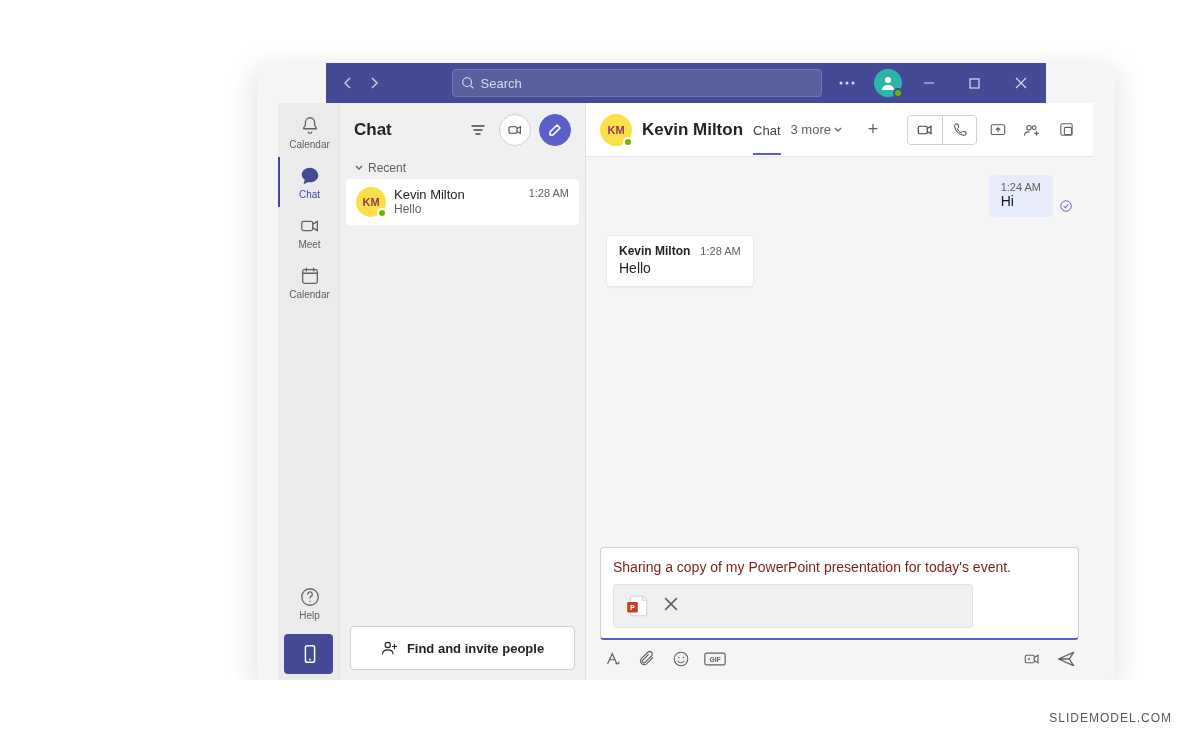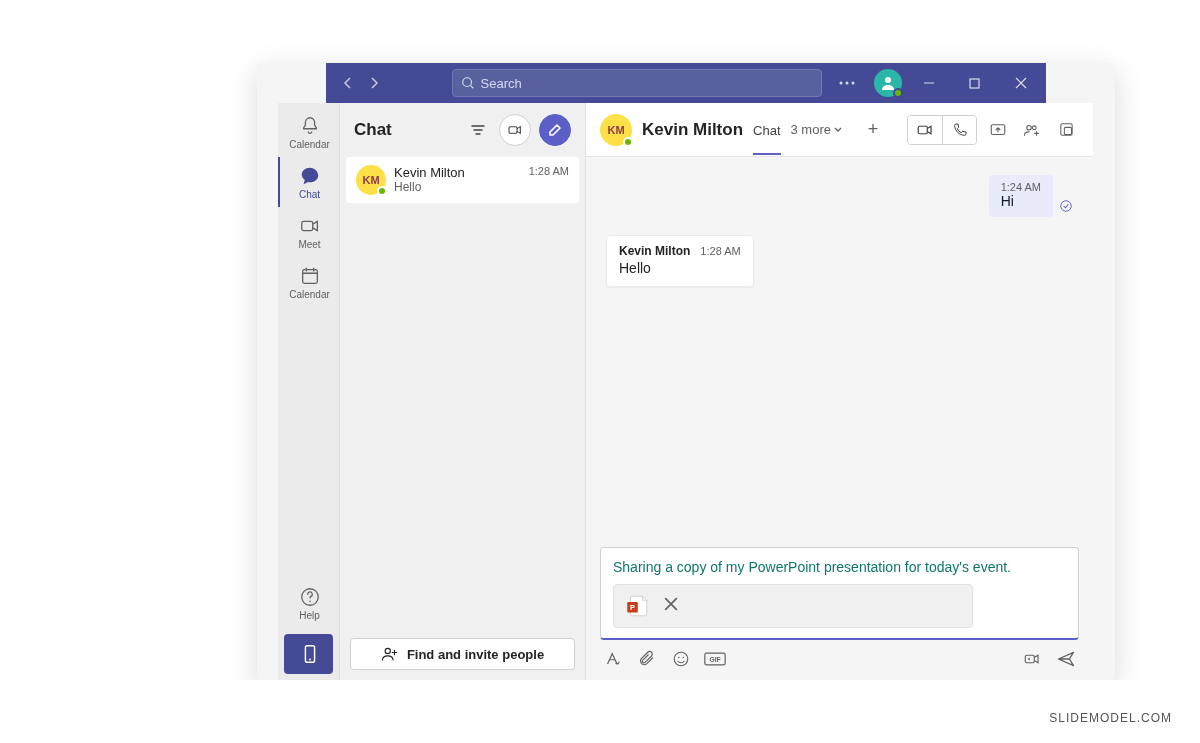--- a/index.html
+++ b/index.html
@@ -39,21 +39,21 @@
   .cl-section { padding: 4px 14px; font-size:12px; color:#616161; display:flex; align-items:center; gap:4px; }
   .chat-item { background:#fff; margin: 0 6px; border-radius:4px; padding:8px 10px; display:flex; gap:8px; align-items:flex-start; cursor:pointer; }
   .avatar-sm { width:30px; height:30px; border-radius:50%; background:#fde047; color:#8e3b4c; font-size:11px; font-weight:600; display:flex; align-items:center; justify-content:center; position:relative; flex-shrink:0; }
   .avatar-sm .presence-dot { border-color:#fff; }
   .ci-body { flex:1; min-width:0; }
   .ci-row1 { display:flex; justify-content:space-between; font-size:13px; color:#242424; }
   .ci-name { font-weight:400; }
   .ci-time { font-size:11px; color:#616161; }
   .ci-preview { font-size:12px; color:#616161; }
   .cl-footer { margin-top:auto; padding:10px; }
-  .invite-btn { width:100%; height:32px; border:1px solid #d1d1d1; border-radius:4px; background:#fff; display:flex; align-items:center; justify-content:center; gap:8px; font-size:13px; font-weight:600; color:#242424; cursor:pointer; }
+  .invite-btn { width:100%; height:44px; border:1px solid #d1d1d1; border-radius:4px; background:#fff; display:flex; align-items:center; justify-content:center; gap:8px; font-size:13px; font-weight:600; color:#242424; cursor:pointer; }
 
   
   .main { flex:1; background:#f5f5f5; display:flex; flex-direction:column; min-width:0; }
   .chat-header { height:54px; background:#fff; border-bottom:1px solid #e6e6e6; display:flex; align-items:center; padding:0 14px; gap:10px; }
   .ch-title { font-size:17px; font-weight:700; color:#242424; }
   .ch-tab { font-size:13px; color:#616161; padding:18px 0 15px; border-bottom:2px solid transparent; cursor:pointer; }
   .ch-tab.active { border-bottom-color:#5b5fc7; color:#424242; }
   .ch-more { font-size:13px; color:#616161; cursor:pointer; display:flex; align-items:center; gap:2px; }
   .ch-add { width:28px; height:28px; display:flex; align-items:center; justify-content:center; color:#616161; cursor:pointer; font-size:18px; font-weight:300; margin-left:6px;}
   .ch-spacer { flex:1; }
@@ -70,21 +70,21 @@
   .msg-out .text { font-size:14px; color:#0f172a; }
   .read-ico { color:#5b5fc7; }
   .msg-in { background:#fff; border:1px solid #ebebeb; border-radius:4px; padding:8px 12px 10px; display:inline-block; box-shadow:0 1px 1px rgba(0,0,0,.04); }
   .msg-in .row1 { display:flex; gap:10px; align-items:baseline; }
   .msg-in .sender { font-size:12px; color:#242424; font-weight:600; }
   .msg-in .time { font-size:11px; color:#616161; }
   .msg-in .text { font-size:14px; color:#242424; margin-top:2px; }
 
   .composer { padding:0 14px 10px; }
   .compose-box { background:#fff; border:1px solid #d1d1d1; border-bottom:2px solid #5b5fc7; border-radius:4px; padding:10px 12px 10px; }
-  .compose-input { width:100%; border:none; outline:none; font-size:14px; color:#0f766e; background:transparent; }
+  .compose-input { width:100%; border:none; outline:none; font-size:14px; color:#7f1d1d; background:transparent; }
   .attachment { margin-top:8px; background:#f0f0f0; border:1px solid #e1e1e1; border-radius:4px; padding:8px 10px; display:flex; align-items:center; gap:10px; max-width:360px; }
   .ppt-ico { width:26px; height:26px; border-radius:3px; display:flex; align-items:center; justify-content:center; position:relative; }
   .att-body { flex:1; }
   .att-name { font-size:13px; font-weight:600; color:#242424; }
   .att-perm { font-size:11px; color:#616161; }
   .att-close { color:#616161; cursor:pointer; padding:4px; }
   .compose-toolbar { display:flex; align-items:center; padding:8px 2px 0; gap:12px; color:#616161; }
   .ct-ico { width:22px; height:22px; display:flex; align-items:center; justify-content:center; cursor:pointer; }
   .ct-spacer { flex:1; }
 
@@ -209,20 +209,26 @@
             <svg width="16" height="16" viewBox="0 0 24 24">
               <rect x="3" y="7" width="12" height="10" rx="2" fill="none" stroke="currentColor" stroke-width="1.6"></rect>
               <path d="M15 10l5-3v10l-5-3" fill="none" stroke="currentColor" stroke-width="1.6"></path>
             </svg>
           </button>
         <button class="cl-ico-btn primary">
             <svg width="16" height="16" viewBox="0 0 16 16">
               <path d="M3 13V10l7-7 3 3-7 7H3zM10 3l3 3" fill="none" stroke="currentColor" stroke-width="1.6" stroke-linejoin="round"></path>
             </svg>
           </button>
+      </div>
+      <div class="cl-section">
+        <svg width="10" height="10" viewBox="0 0 10 10">
+            <path d="M2 3l3 3 3-3" fill="none" stroke="currentColor" stroke-width="1.4"></path>
+          </svg>
+        <span>Recent</span>
       </div>
       <div class="chat-item">
         <div class="avatar-sm">
           <span>KM</span>
           <span class="presence-dot"></span>
         </div>
         <div class="ci-body">
           <div class="ci-row1">
             <span class="ci-name">Kevin Milton</span>
             <span class="ci-time">1:28 AM</span>

